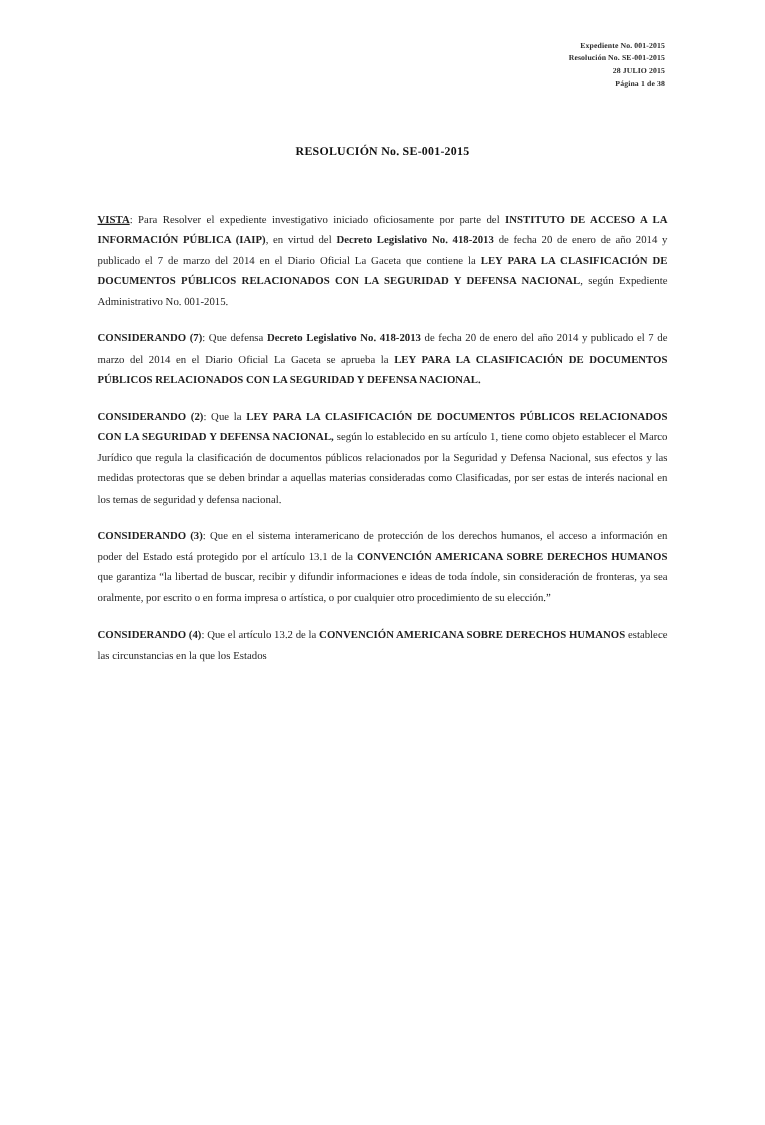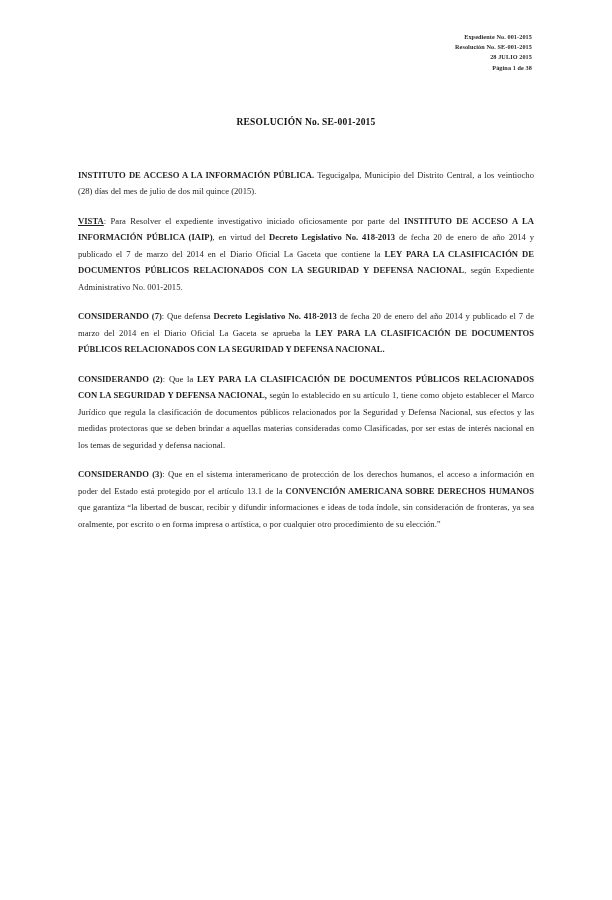--- a/index.html
+++ b/index.html
@@ -70,20 +70,20 @@
   <div class="header-block">
     <div>Expediente No. 001-2015</div>
     <div>Resolución No. SE-001-2015</div>
     <div>28 JULIO 2015</div>
     <div>Página 1 de 38</div>
   </div>
 
   <div class="doc-title">RESOLUCIÓN No. SE-001-2015</div>
 
   <div class="body-text">
-      <p class="para"><span class="b">INSTITUTO DE ACCESO A LA INFORMACIÓN PÚBLICA.</span><span> Tegucigalpa, Municipio del Distrito Central, a los veintiocho (28) días del mes de julio de dos mil quince (2015).</span></p>
       <p class="para"><span class="b u">VISTA</span><span>: Para Resolver el expediente investigativo iniciado oficiosamente por parte del </span><span class="b">INSTITUTO DE ACCESO A LA INFORMACIÓN PÚBLICA (IAIP)</span><span>, en virtud del </span><span class="b">Decreto Legislativo No. 418-2013</span><span> de fecha 20 de enero de año 2014 y publicado el 7 de marzo del 2014 en el Diario Oficial La Gaceta que contiene la </span><span class="b">LEY PARA LA CLASIFICACIÓN DE DOCUMENTOS PÚBLICOS RELACIONADOS CON LA SEGURIDAD Y DEFENSA NACIONAL</span><span>, según Expediente Administrativo No. 001-2015.</span></p>
       <p class="para"><span class="b">CONSIDERANDO (7)</span><span>: Que defensa </span><span class="b">Decreto Legislativo No. 418-2013</span><span> de fecha 20 de enero del año 2014 y publicado el 7 de marzo del 2014 en el Diario Oficial La Gaceta se aprueba  la </span><span class="b">LEY PARA LA CLASIFICACIÓN DE DOCUMENTOS PÚBLICOS RELACIONADOS CON LA SEGURIDAD Y DEFENSA NACIONAL.</span></p>
       <p class="para"><span class="b">CONSIDERANDO (2)</span><span>: Que la </span><span class="b">LEY PARA LA CLASIFICACIÓN DE DOCUMENTOS PÚBLICOS RELACIONADOS CON LA SEGURIDAD Y DEFENSA NACIONAL,</span><span> según lo establecido en su artículo 1, tiene como objeto establecer el Marco Jurídico que regula la clasificación de documentos públicos relacionados por la Seguridad y Defensa Nacional, sus efectos y las medidas protectoras que se deben brindar a aquellas materias consideradas como Clasificadas, por ser estas de interés nacional en los temas de seguridad y defensa nacional.</span></p>
       <p class="para"><span class="b">CONSIDERANDO (3)</span><span>: Que en el sistema interamericano de protección de los derechos humanos, el acceso a  información en poder del Estado está protegido por el artículo 13.1 de la </span><span class="b">CONVENCIÓN AMERICANA SOBRE DERECHOS HUMANOS</span><span> que garantiza “la libertad de buscar, recibir y difundir informaciones e ideas de toda índole, sin consideración de fronteras, ya sea oralmente, por escrito o en forma impresa o artística, o por cualquier otro procedimiento de su elección.”</span></p>
+      <p class="para"><span class="b">CONSIDERANDO (4)</span><span>: Que el artículo 13.2 de la </span><span class="b">CONVENCIÓN AMERICANA SOBRE DERECHOS HUMANOS</span><span> establece las circunstancias en la que los Estados</span></p>
     </div>
 
 </div>
 
 </body></html>

